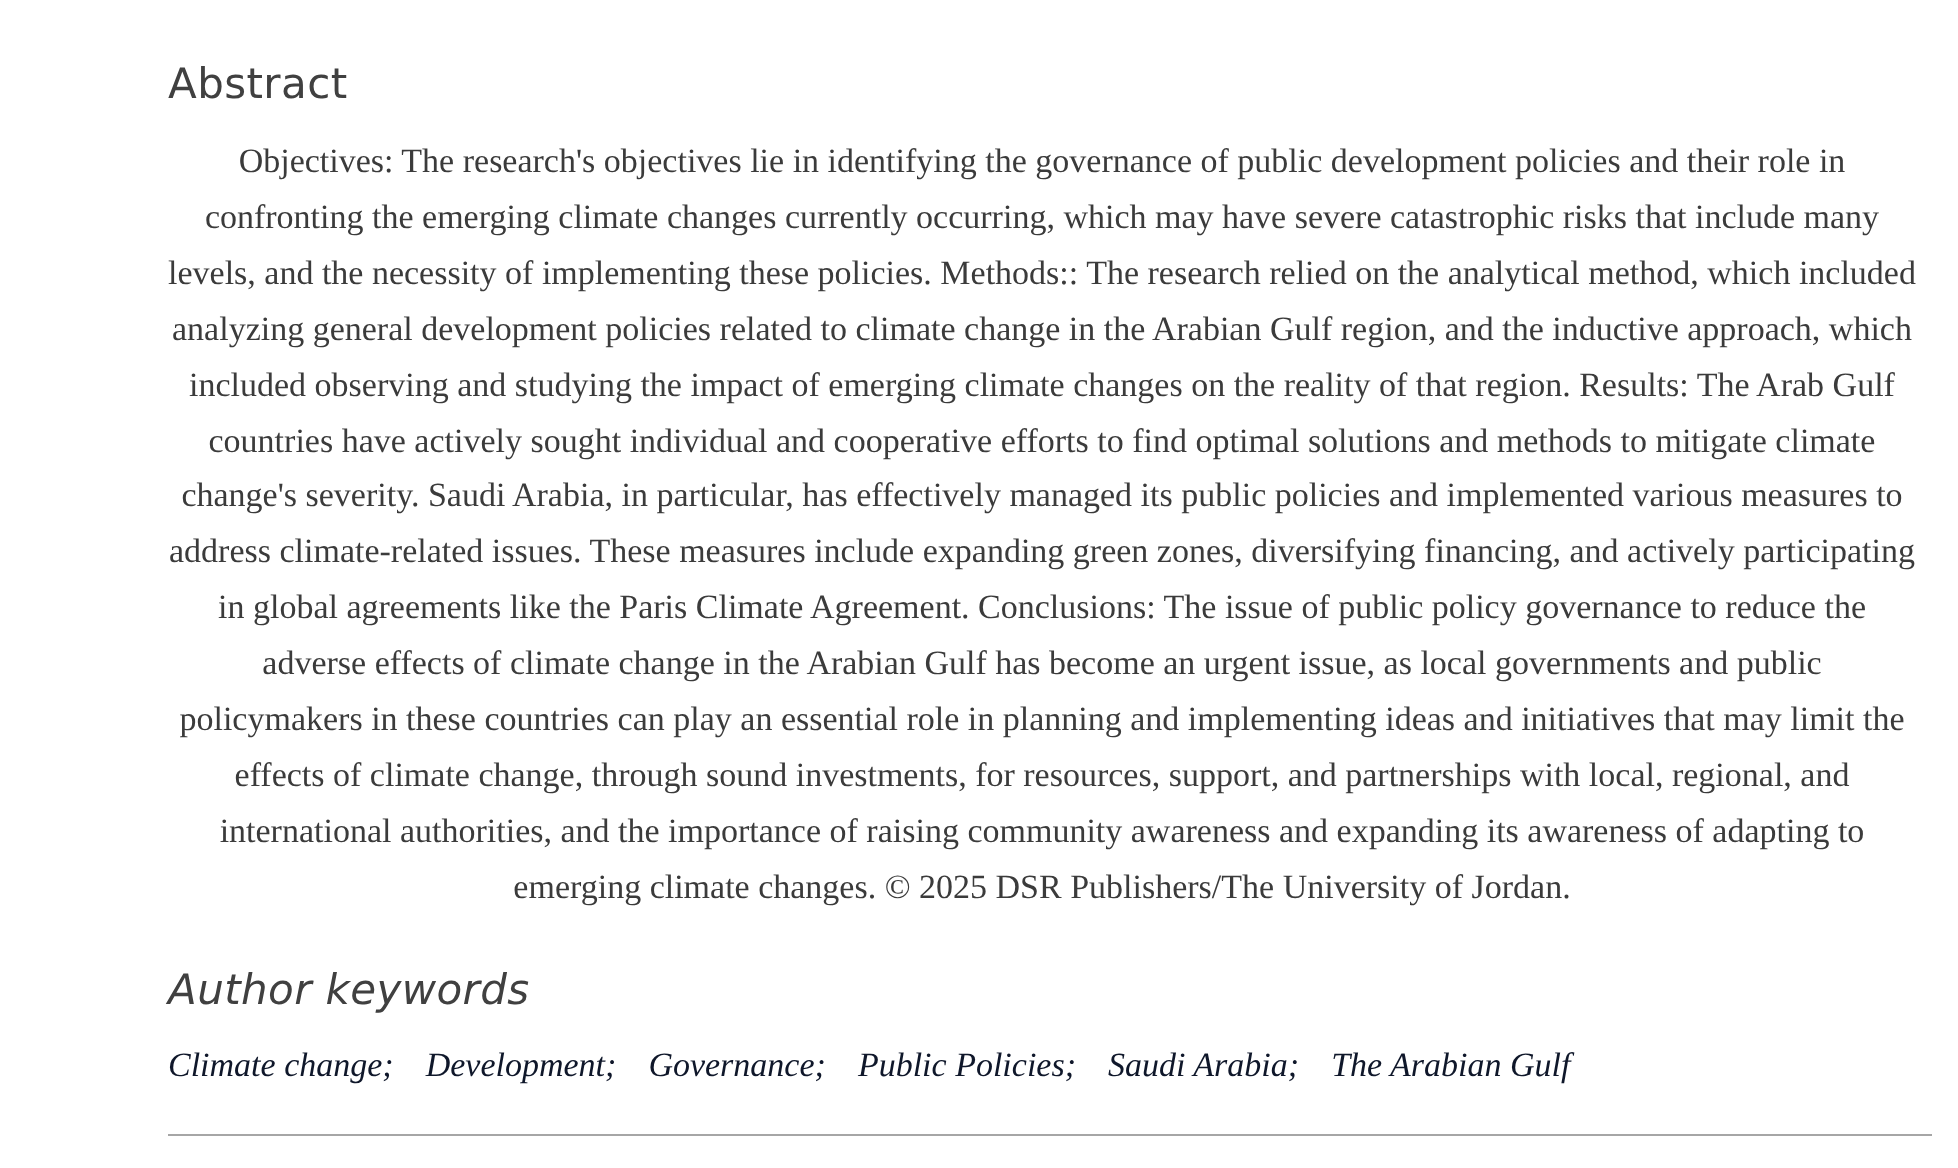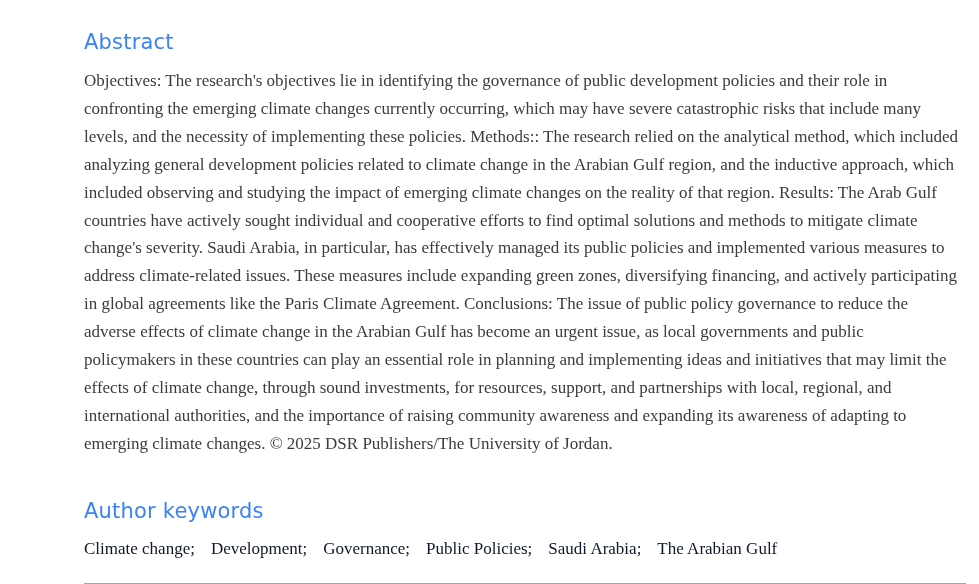--- a/index.html
+++ b/index.html
@@ -18,35 +18,36 @@
     padding: 29px 0 0 84px;
     width: 979px;
   }
   .content {
     width: 882px;
   }
   .section-heading {
     font-family: "DejaVu Sans", "Liberation Sans", sans-serif;
     font-size: 21px;
     font-weight: 400;
-    color: #3b82f6;
+    color: #404040;
     letter-spacing: 0.2px;
     margin: 0;
     line-height: 27px;
   }
   .abstract-text {
     margin: 11px 0 0 0;
     font-size: 17px;
     line-height: 27.9px;
     color: #3b3b3b;
     width: 874px;
-    text-align: left;
+    text-align: center;
   }
   .keywords-section {
-    margin-top: 40px;
+    margin-top: 24px;
+    font-style: italic;
   }
   .keywords-line {
     margin-top: 11px;
     font-size: 17px;
     line-height: 26px;
     color: #0f172a;
   }
   .keyword {
     display: inline-block;
   }

